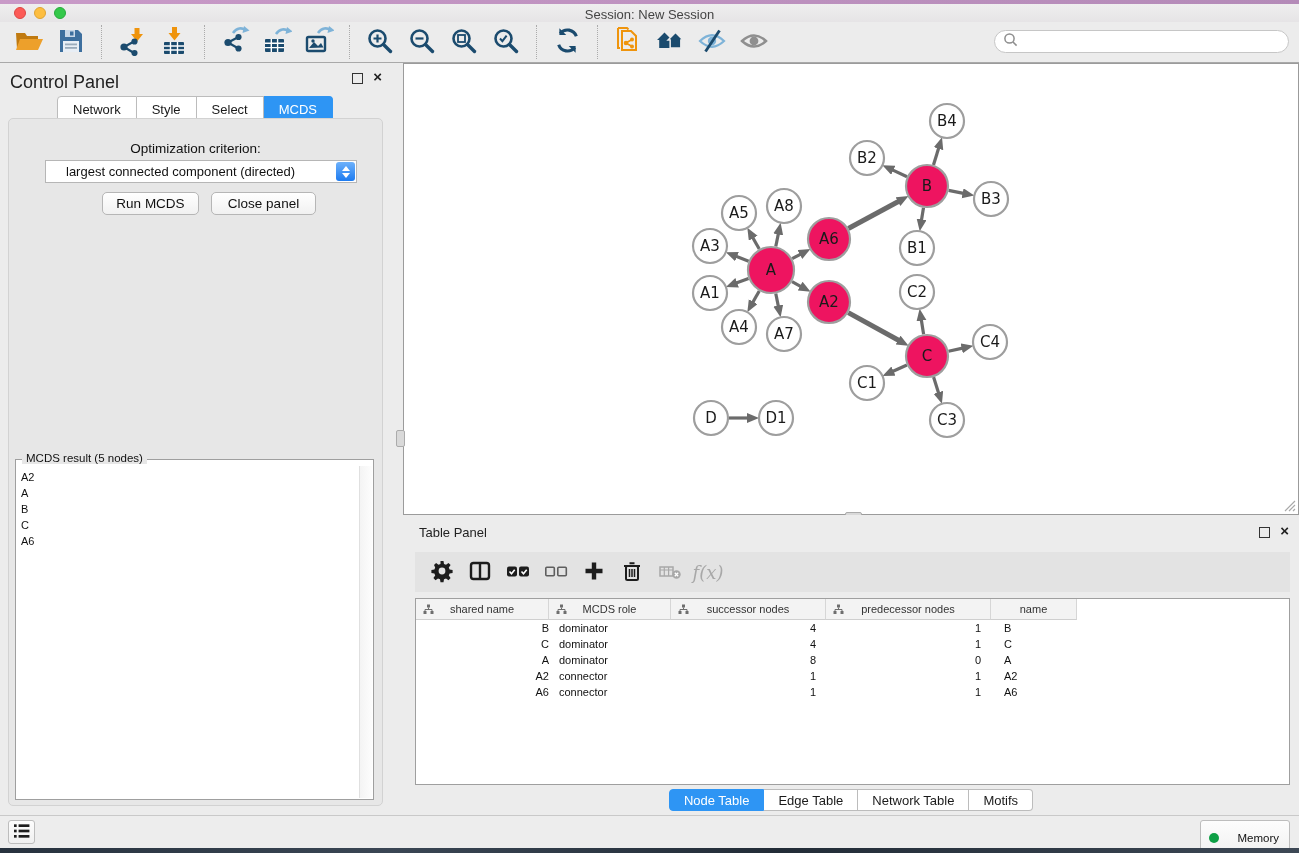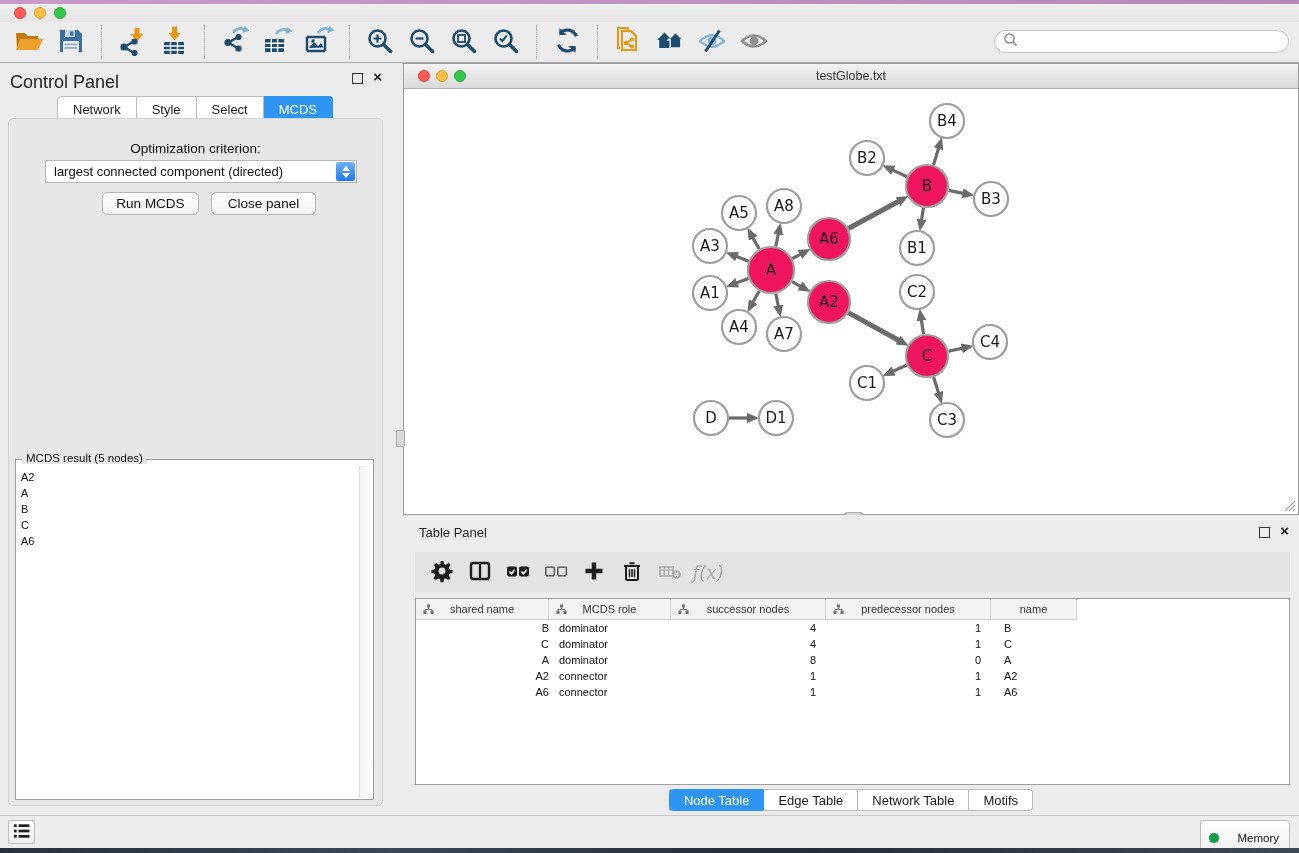--- a/index.html
+++ b/index.html
@@ -45,21 +45,21 @@
     padding:12px 15px; display:flex; align-items:center; color:#1a1a1a; }
   .seg:first-child { border-left:1px solid #bcbcbc; border-radius:4px 0 0 4px; }
   .seg:last-child { border-radius:0 4px 4px 0; }
   .seg.active { background:#2e95f4; border-color:#2e95f4; color:#fff; }
 
   .cp-content { position:absolute; left:8px; right:7px; top:55px; bottom:10px;
     background:#e7e7e7; border:1px solid #d2d2d2; border-radius:5px; }
   .opt-label { position:absolute; top:22px; left:0; right:0; text-align:center; font-size:13.5px; color:#111; }
   .criterion-select { position:absolute; left:36px; top:41px; width:312px; height:23px;
     background:#fff; border:1px solid #b6b6b6; border-radius:0;
-    display:flex; align-items:center; font-size:13px; color:#111; padding-left:8px; }
+    display:flex; align-items:center; font-size:13px; color:#111; padding-left:20px; }
   .select-stepper { position:absolute; right:1px; top:1px; width:19px; height:19px; margin:0;
     background:linear-gradient(#6db1fb,#1d7bf0); border-radius:3px;
     display:flex; flex-direction:column; align-items:center; justify-content:center; gap:2px; }
   .tri-up { width:0; height:0; border-left:4px solid transparent; border-right:4px solid transparent; border-bottom:5px solid #fff; }
   .tri-down { width:0; height:0; border-left:4px solid transparent; border-right:4px solid transparent; border-top:5px solid #fff; }
   .cp-btn { position:absolute; top:73px; height:23px; background:linear-gradient(#ffffff,#f1f1f1);
     border:1px solid #b6b6b6; border-radius:5px; font-size:13.5px; color:#111;
     display:flex; align-items:center; justify-content:center;margin-left:9px; }
   .btn-run { left:84px; width:97px; }
   .btn-closepanel { left:193px; width:105px; }
@@ -133,20 +133,21 @@
     background:linear-gradient(90deg,#27323e,#3a4654 30%,#222c37 60%,#3d4855); }
 </style>
 </head>
 <body>
 
 <div class="wallpaper-top"></div>
 <div class="titlebar">
   <span class="traffic tl-red"></span>
   <span class="traffic tl-yellow"></span>
   <span class="traffic tl-green"></span>
+  <div class="title-text">Session: New Session</div>
 </div>
 
 <div class="toolbar">
   <button class="tb-btn">
     <span><svg width="30" height="26" viewBox="0 0 30 26">
       <path d="M2 5h9l2 3h11v3H7L3 21Z" fill="#c07a10"></path>
           <path d="M6 11h23l-5 11H2Z" fill="#eda02b"></path>
         </svg></span>
   </button>
   <button class="tb-btn">
@@ -326,26 +327,20 @@
           <div class="list-item">B</div>
           <div class="list-item">C</div>
           <div class="list-item">A6</div>
         </div>
       <div class="mcds-scroll"></div>
     </div>
   </div>
 </div>
 
 <div class="net-window">
-  <div class="net-titlebar">
-    <span class="traffic tl-red"></span>
-    <span class="traffic tl-yellow"></span>
-    <span class="traffic tl-green"></span>
-    <div class="net-title">testGlobe.txt</div>
-  </div>
   <div class="net-canvas">
     <svg width="894" height="425" viewBox="0 0 894 425" style="font-family:'DejaVu Sans',sans-serif;">
       <defs>
         <marker id="arrow" markerUnits="userSpaceOnUse" markerWidth="13" markerHeight="11" refX="1" refY="5" orient="auto">
           <path d="M0 0 L12 5 L0 10 Z" fill="#6B6B6B"></path>
         </marker>
       </defs>
     <line x1="355.25116583901666" y1="160.07238915074845" x2="348.7069731878139" y2="148.41554599079348" stroke="#6B6B6B" stroke-width="3.2" marker-end="url(#arrow)"></line>
         <line x1="371.7774381829625" y1="157.48030433003072" x2="374.42632211987706" y2="144.43964494829748" stroke="#6B6B6B" stroke-width="3.2" marker-end="url(#arrow)"></line>
         <line x1="344.6664171592628" y1="172.21301658725093" x2="332.0558466475268" y2="167.25148064820726" stroke="#6B6B6B" stroke-width="3.2" marker-end="url(#arrow)"></line>

